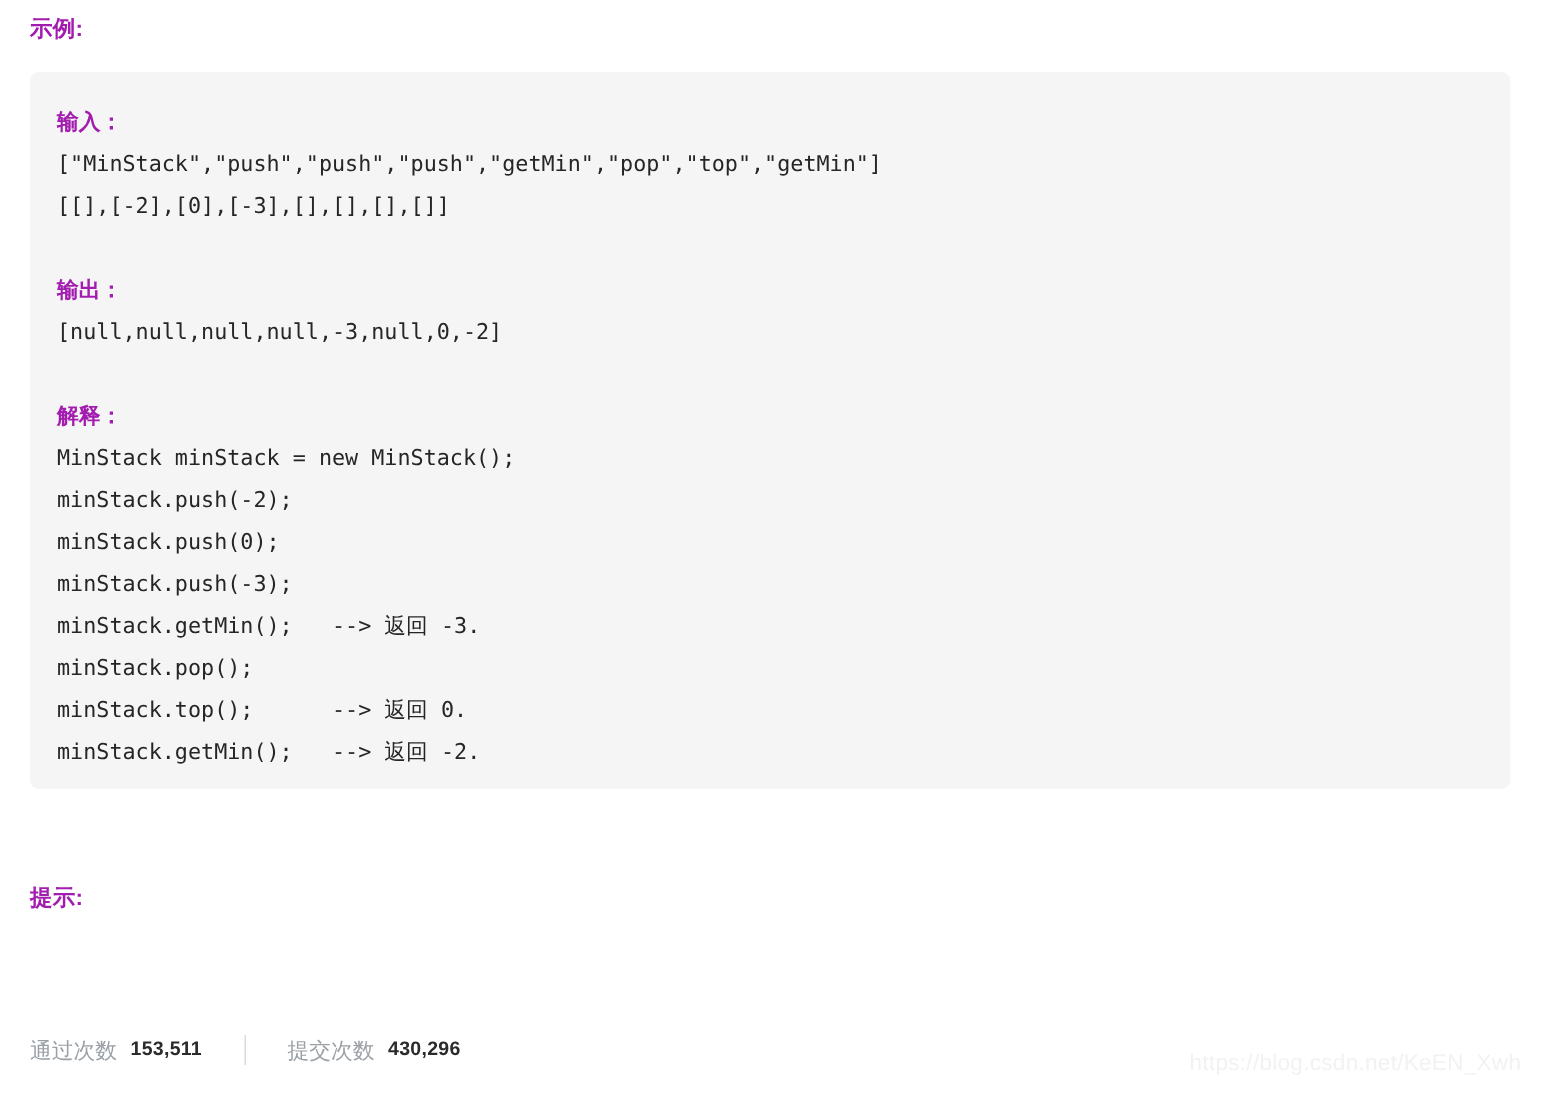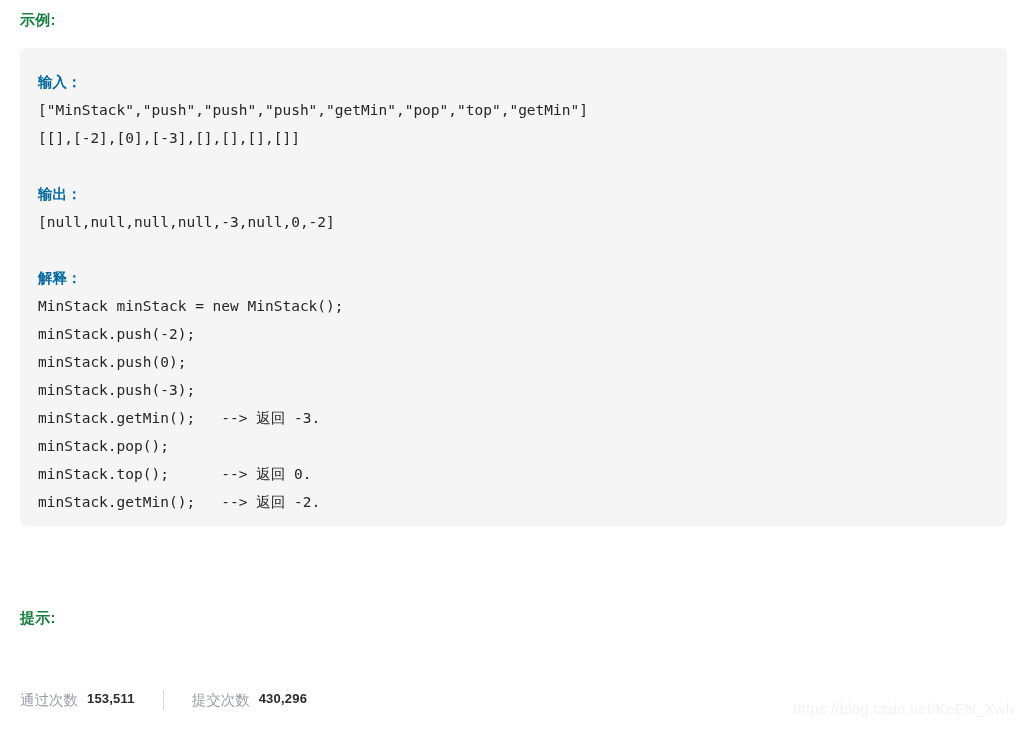--- a/index.html
+++ b/index.html
@@ -23,26 +23,26 @@
     height: 730px;
     box-sizing: border-box;
   }
 
   
   .section-heading {
     position: absolute;
     left: 20px;
     font-size: 15px;
     font-weight: bold;
-    color: #15803d;
+    color: #a21caf;
     letter-spacing: 0.2px;
     line-height: 20px;
   }
   #example-heading { top: 10px; }
-  #hint-heading    { top: 608px; }
+  #hint-heading    { top: 589px; }
 
   
   .code-block {
     position: absolute;
     left: 20px;
     top: 48px;
     width: 987px;
     height: 478px;
     box-sizing: border-box;
     background: #f5f5f5;
@@ -58,21 +58,21 @@
   }
   .code-line {
     display: block;
     height: 28px;
     white-space: pre;
   }
   .code-line.label {
     font-family: "DejaVu Sans", "Liberation Sans", sans-serif;
     font-weight: bold;
     font-size: 14.5px;
-    color: #0369a1;
+    color: #a21caf;
   }
   .code-line.spacer {
     height: 28px;
   }
 
   
   .hint-list {
     position: absolute;
     left: 20px;
     top: 628px;

